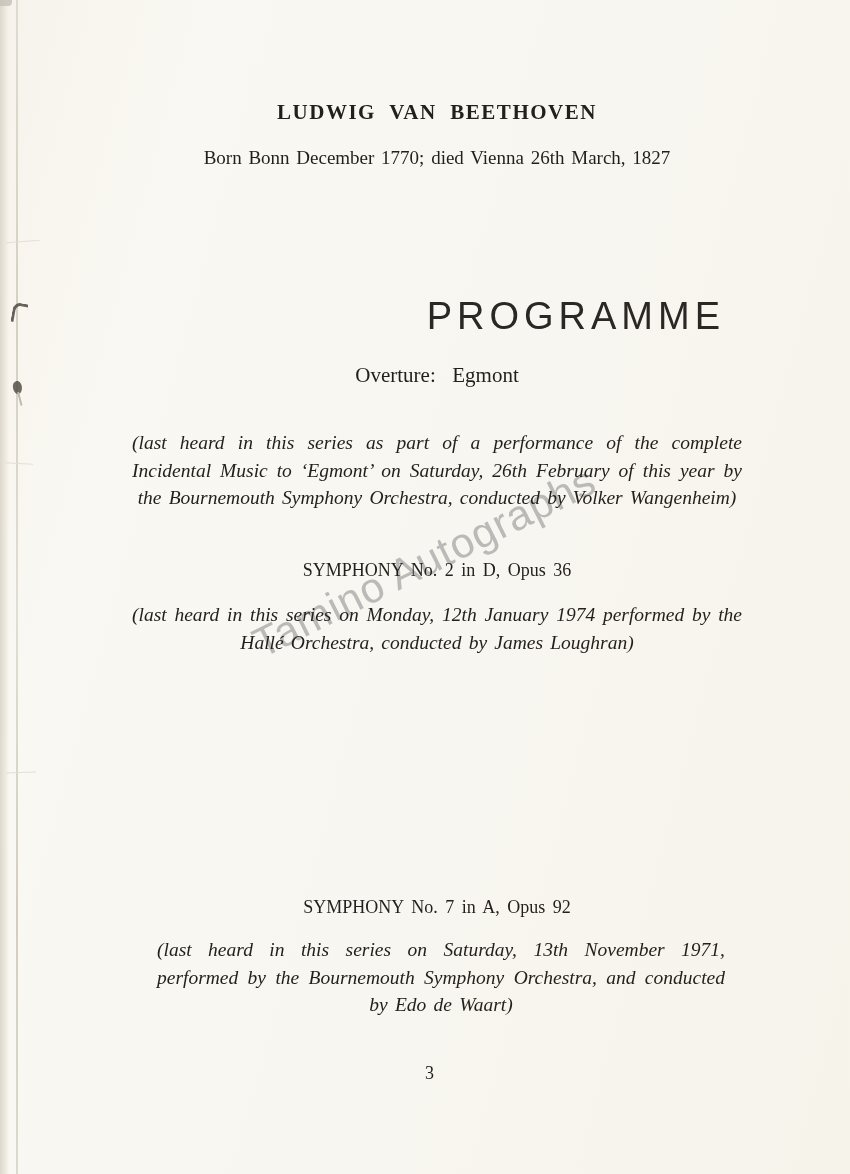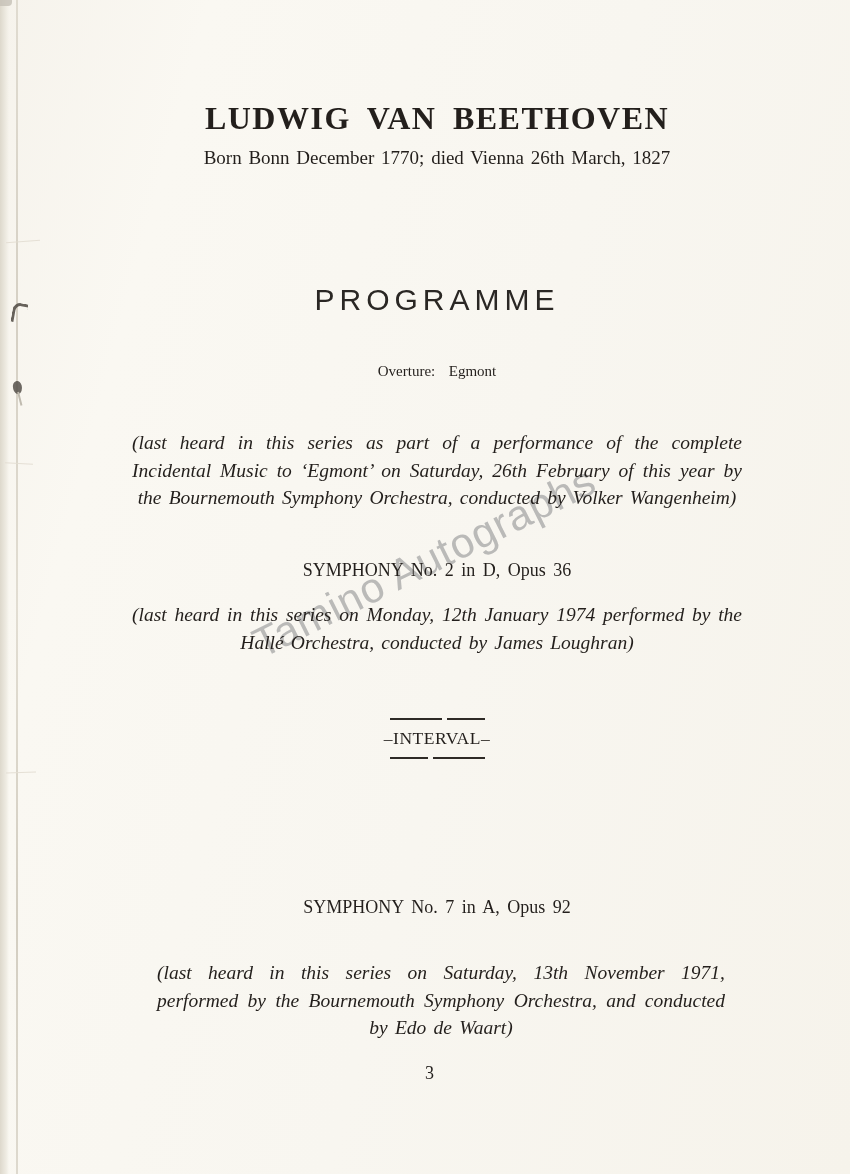--- a/index.html
+++ b/index.html
@@ -57,44 +57,44 @@
     font-size: 42px; letter-spacing: 1px; color: #a6a6a6; opacity: .75;
     transform: rotate(-26.5deg); transform-origin: 0 50%;
     white-space: nowrap; z-index: 1; user-select: none;
   }
   .content {
     position: absolute; left: 137px; top: 0; width: 600px; height: 100%;
     z-index: 2;
   }
   .block { position: absolute; left: 0; right: 0; }
   .composer-name {
-    top: 100px; text-align: center; font-size: 32px; font-weight: bold;
+    top: 100px; text-align: center; font-size: 21px; font-weight: bold;
     letter-spacing: 1.5px; word-spacing: 7px; margin: 0;
   }
   .composer-dates {
     top: 147px; text-align: center; font-size: 19px; word-spacing: 2px;
   }
   .programme-heading {
-    top: 283px; text-align: center;
+    top: 283px; text-align: right;
     font-family: "Liberation Sans", sans-serif;
-    font-size: 30px; letter-spacing: 5px; color: #2a2724; margin: 0; font-weight: 500;
+    font-size: 38px; letter-spacing: 5px; color: #2a2724; margin: 12px; font-weight: 500;
   }
   .work-title {
     text-align: center; font-size: 18px; word-spacing: 3px; white-space: pre-wrap;
   }
-  .t1 { top: 363px; font-size: 15px; }
+  .t1 { top: 363px; font-size: 21px; }
   .t2 { top: 560px; }
   .t3 { top: 897px; }
   .note {
     font-style: italic; font-size: 19.5px; line-height: 27.5px;
     text-align: justify; text-align-last: center; word-spacing: 0.12em;
   }
   .n1 { top: 401px; left: -5px; right: -5px; margin-top: 28px; }
   .n2 { top: 601px; left: -5px; right: -5px; }
-  .n3 { top: 936px; left: 20px; right: 12px; margin-top: 23px; }
+  .n3 { top: 936px; left: 20px; right: 12px; }
   .interval { top: 718px; text-align: center; }
   .rule {
     width: 96px; margin: 0 auto; display: flex; justify-content: center; gap: 5px;
   }
   .rule span { display: block; height: 2px; background: #2e2a26; }
   .rule .seg-a { width: 52px; } .rule .seg-b { width: 38px; }
   .interval-label {
     font-size: 17.5px; letter-spacing: 0.5px; line-height: 20px;
     margin: 8px 0 9px 0;
   }
@@ -127,31 +127,20 @@
     <div class="block composer-dates">Born Bonn December 1770; died Vienna 26th March, 1827</div>
 
     <h2 class="block programme-heading">PROGRAMME</h2>
 
     <div class="block work-title t1">Overture:  Egmont</div>
     <div class="block note n1">(last heard in this series as part of a performance of the complete Incidental Music to ‘Egmont’ on Saturday, 26th February of this year by the Bournemouth Symphony Orchestra, conducted by Volker Wangenheim)</div>
 
     <div class="block work-title t2">SYMPHONY No. 2 in D, Opus 36</div>
     <div class="block note n2">(last heard in this series on Monday, 12th January 1974 performed by the Hallé Orchestra, conducted by James Loughran)</div>
 
-    <div class="block interval">
-      <div class="rule">
-          <span class="seg-a"></span>
-          <span class="seg-b"></span>
-        </div>
-      <div class="interval-label">–INTERVAL–</div>
-      <div class="rule">
-          <span class="seg-b"></span>
-          <span class="seg-a"></span>
-        </div>
-    </div>
 
 
     <div class="block work-title t3">SYMPHONY No. 7 in A, Opus 92</div>
     <div class="block note n3">(last heard in this series on Saturday, 13th November 1971, performed by the Bournemouth Symphony Orchestra, and conducted by Edo de Waart)</div>
 
     <div class="block page-number">3</div>
 
   </div>
 </div>
 

